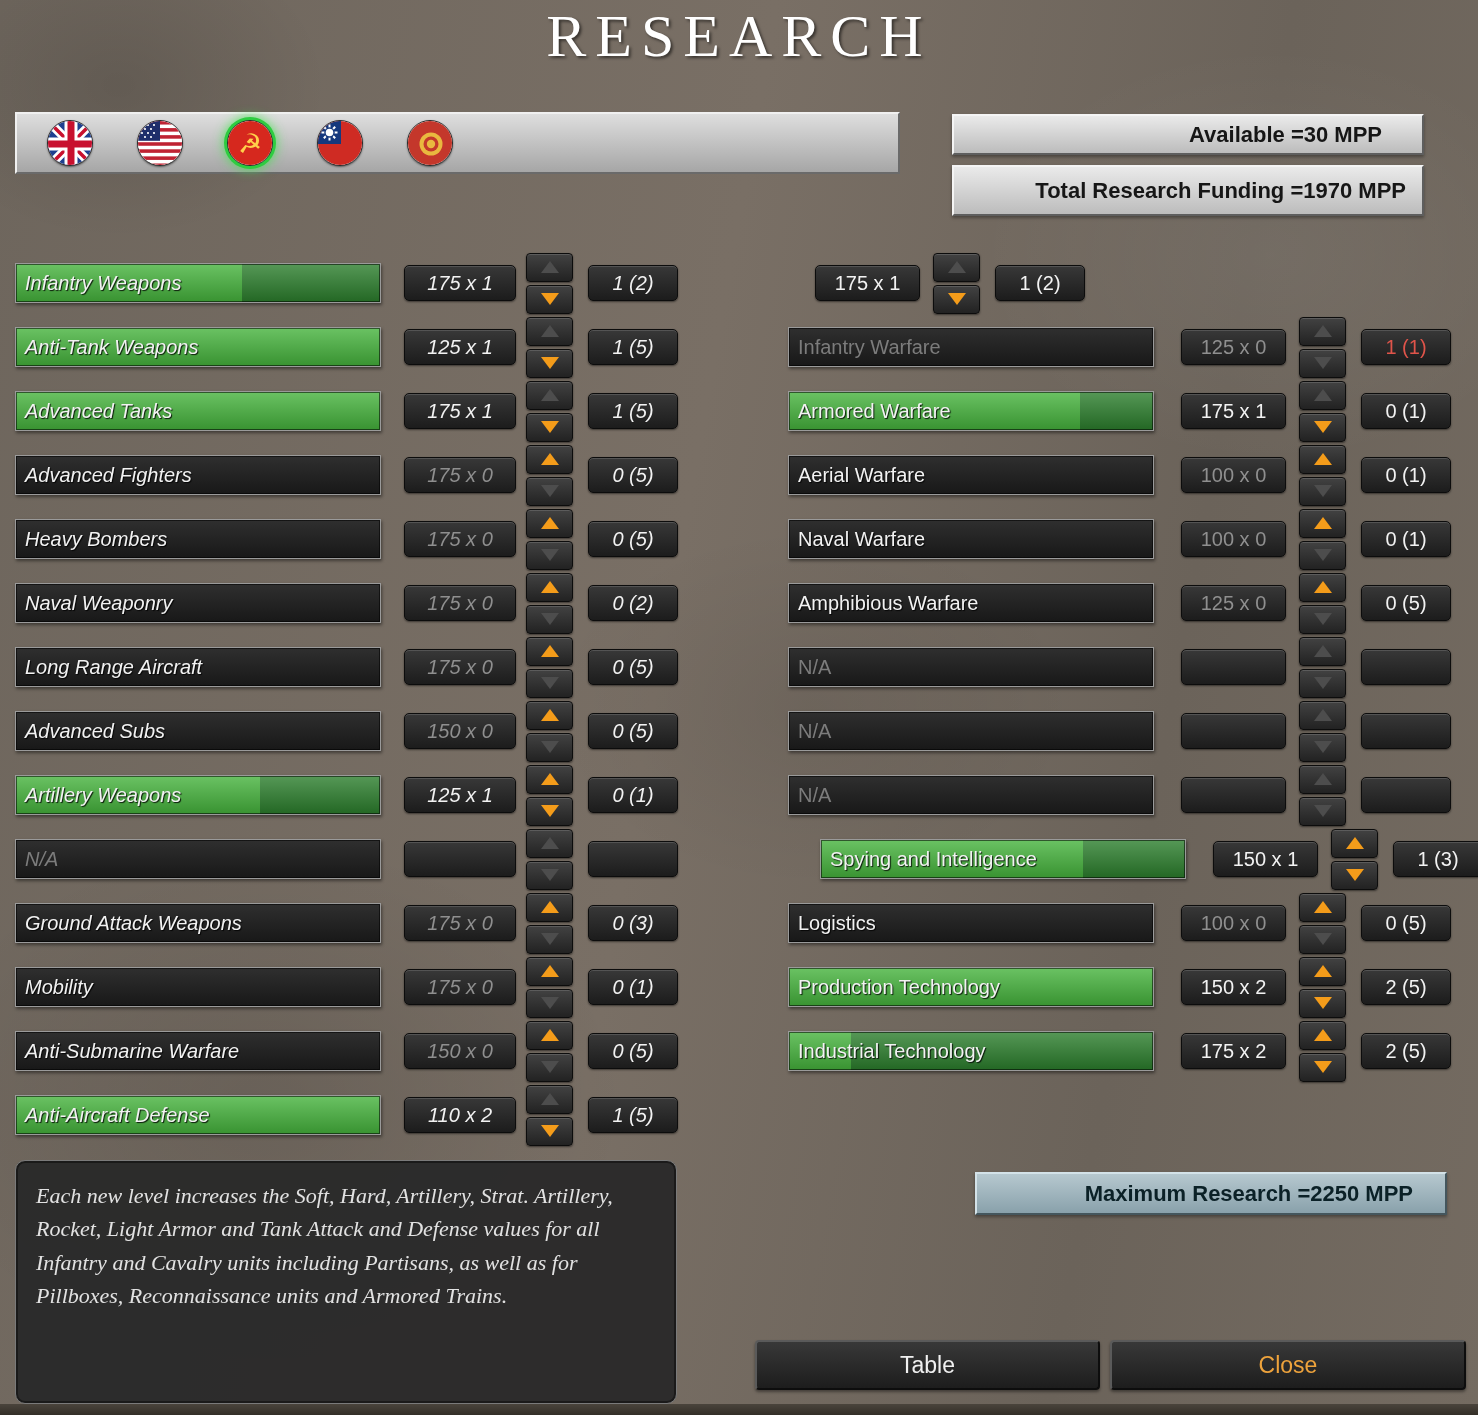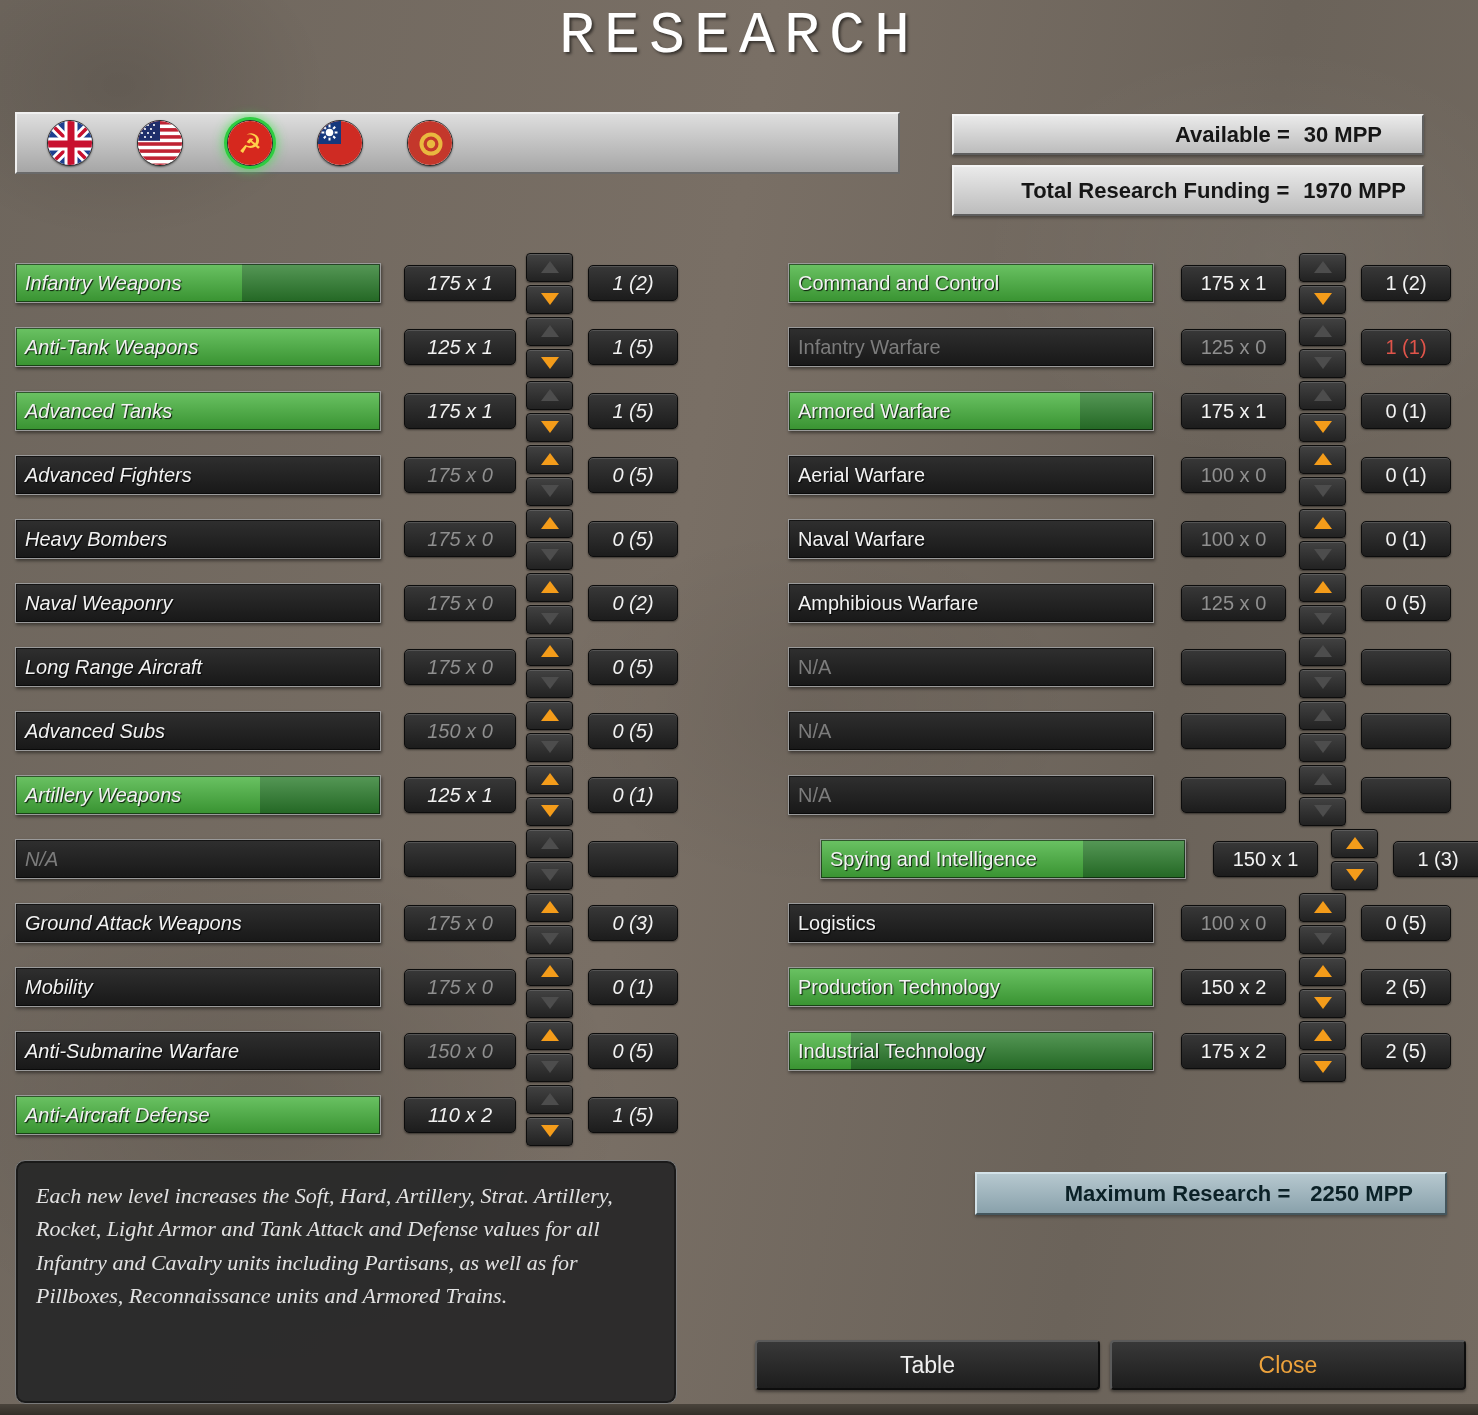--- a/index.html
+++ b/index.html
@@ -8,21 +8,21 @@
     font-family:"Liberation Sans", sans-serif;
     background:
       radial-gradient(ellipse 420px 300px at 86% 18%, rgba(255,255,255,.06), transparent 70%),
       radial-gradient(ellipse 520px 380px at 18% 78%, rgba(0,0,0,.10), transparent 70%),
       radial-gradient(ellipse 380px 260px at 55% 50%, rgba(0,0,0,.07), transparent 70%),
       radial-gradient(ellipse 300px 220px at 8% 6%, rgba(0,0,0,.12), transparent 70%),
       linear-gradient(100deg,#6e665d,#796f65 45%,#6b635a 75%,#746b61);
   }
   .title{
     position:absolute;top:2px;left:0;right:0;margin:0;text-align:center;
-    font-family:Liberation Mono, monospace;font-weight:400;font-size:60px;
+    font-family:Liberation Serif, serif;font-weight:400;font-size:60px;
     letter-spacing:9px;color:#ffffff;text-shadow:2px 2px 3px rgba(0,0,0,.55);
   }
   
   .flagbar{
     position:absolute;left:15px;top:112px;width:885px;height:62px;
     background:linear-gradient(#dedede,#a6a6a6);
     border:2px solid;border-color:#f0f0f0 #6a6a6a #6a6a6a #f0f0f0;
     box-sizing:border-box;display:flex;align-items:center;padding-left:30px;gap:44px;
   }
   .flag{
@@ -30,29 +30,29 @@
     border:1px solid #2a2a2a;padding:0;cursor:pointer;flex:none;background:#fff;
     box-shadow:0 1px 2px rgba(0,0,0,.5);
   }
   .flag svg{display:block;width:46px;height:46px;}
   .flag.selected{box-shadow:0 0 0 3px #2ecc40, 0 0 12px 3px rgba(60,230,70,.85);}
   .hs{position:absolute;inset:0;display:flex;align-items:center;justify-content:center;
       font-size:27px;line-height:1;color:#ffd04a;font-family:"DejaVu Sans", sans-serif;}
   
   .infobox{
     position:absolute;box-sizing:border-box;display:flex;align-items:center;
-    justify-content:flex-end;gap:14px;font-size:22px;font-weight:bold;color:#161616;
+    justify-content:flex-end;font-size:22px;font-weight:bold;color:#161616;
     background:linear-gradient(#eaeaea,#bcbcbc);
     border:2px solid;border-color:#f4f4f4 #5e5e5e #5e5e5e #f4f4f4;
     box-shadow:0 2px 3px rgba(0,0,0,.35);
   }
   .available{left:952px;top:114px;width:472px;height:41px;padding-right:40px;}
   .funding{left:952px;top:165px;width:472px;height:51px;padding-right:16px;}
   .maxresearch{
-    left:975px;top:1172px;width:472px;height:43px;padding-right:32px;gap:20px;
+    left:975px;top:1172px;width:472px;height:43px;padding-right:32px;
     background:linear-gradient(#b6c8cf,#89a1ab);
     border-color:#d3e2e8 #44565d #44565d #d3e2e8;color:#0b2127;text-align:center;
   }
   
   .col{position:absolute;top:251px;width:690px;}
   .col.left{left:15px;font-style:italic;}
   .col.right{left:788px;}
   .row{height:64px;display:flex;align-items:center;}
   .label{
     flex:none;width:366px;height:40px;box-sizing:border-box;display:flex;align-items:center;
@@ -368,21 +368,20 @@
       </div>
       <div class="spin down on">
         <i class="tri-down"></i>
       </div>
     </div>
     <div class="level">1 (5)</div>
   </div>
   </div>
 <div id="col-right" class="col right">
     <div class="row">
-    <div class="label" style="background: linear-gradient(rgba(255, 255, 255, 0.2), rgba(0, 0, 0, 0.18)), linear-gradient(to right, rgb(69, 179, 60) 100%, rgb(43, 126, 44) 100%);">Command and Control</div>
     <div class="cost">175 x 1</div>
     <div class="spinner">
       <div class="spin up off">
         <i class="tri-up"></i>
       </div>
       <div class="spin down on">
         <i class="tri-down"></i>
       </div>
     </div>
     <div class="level">1 (2)</div>

